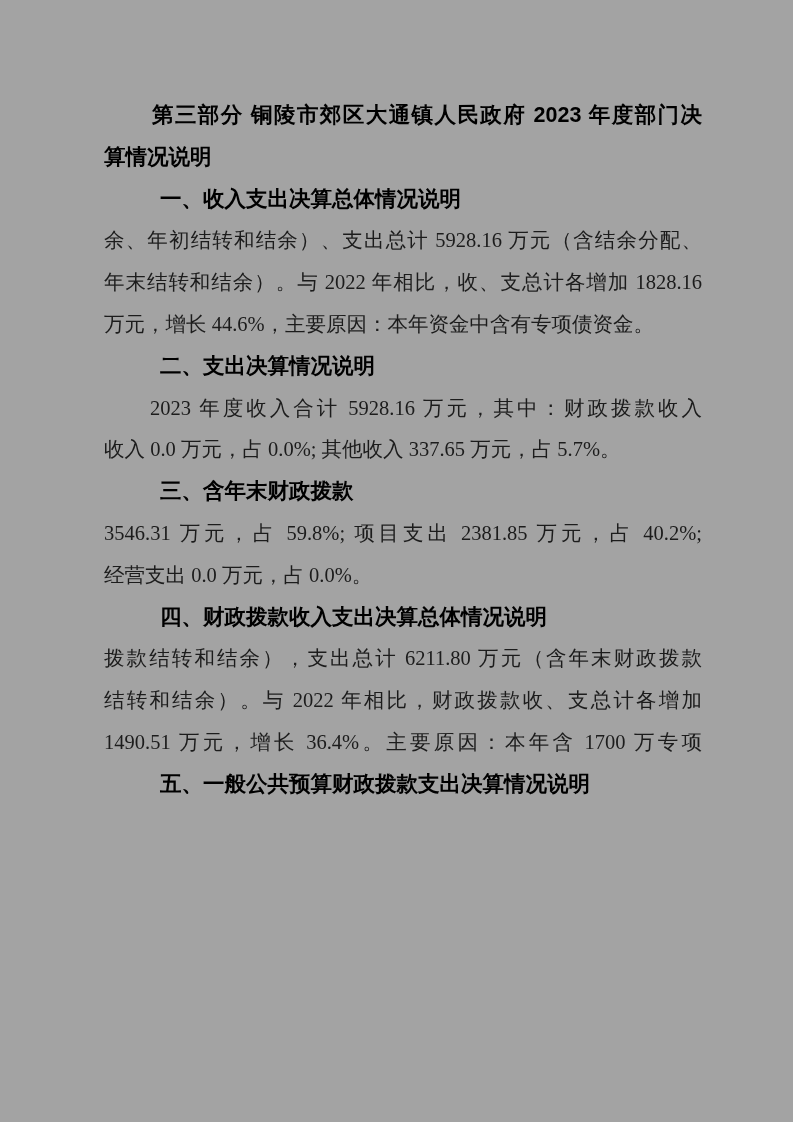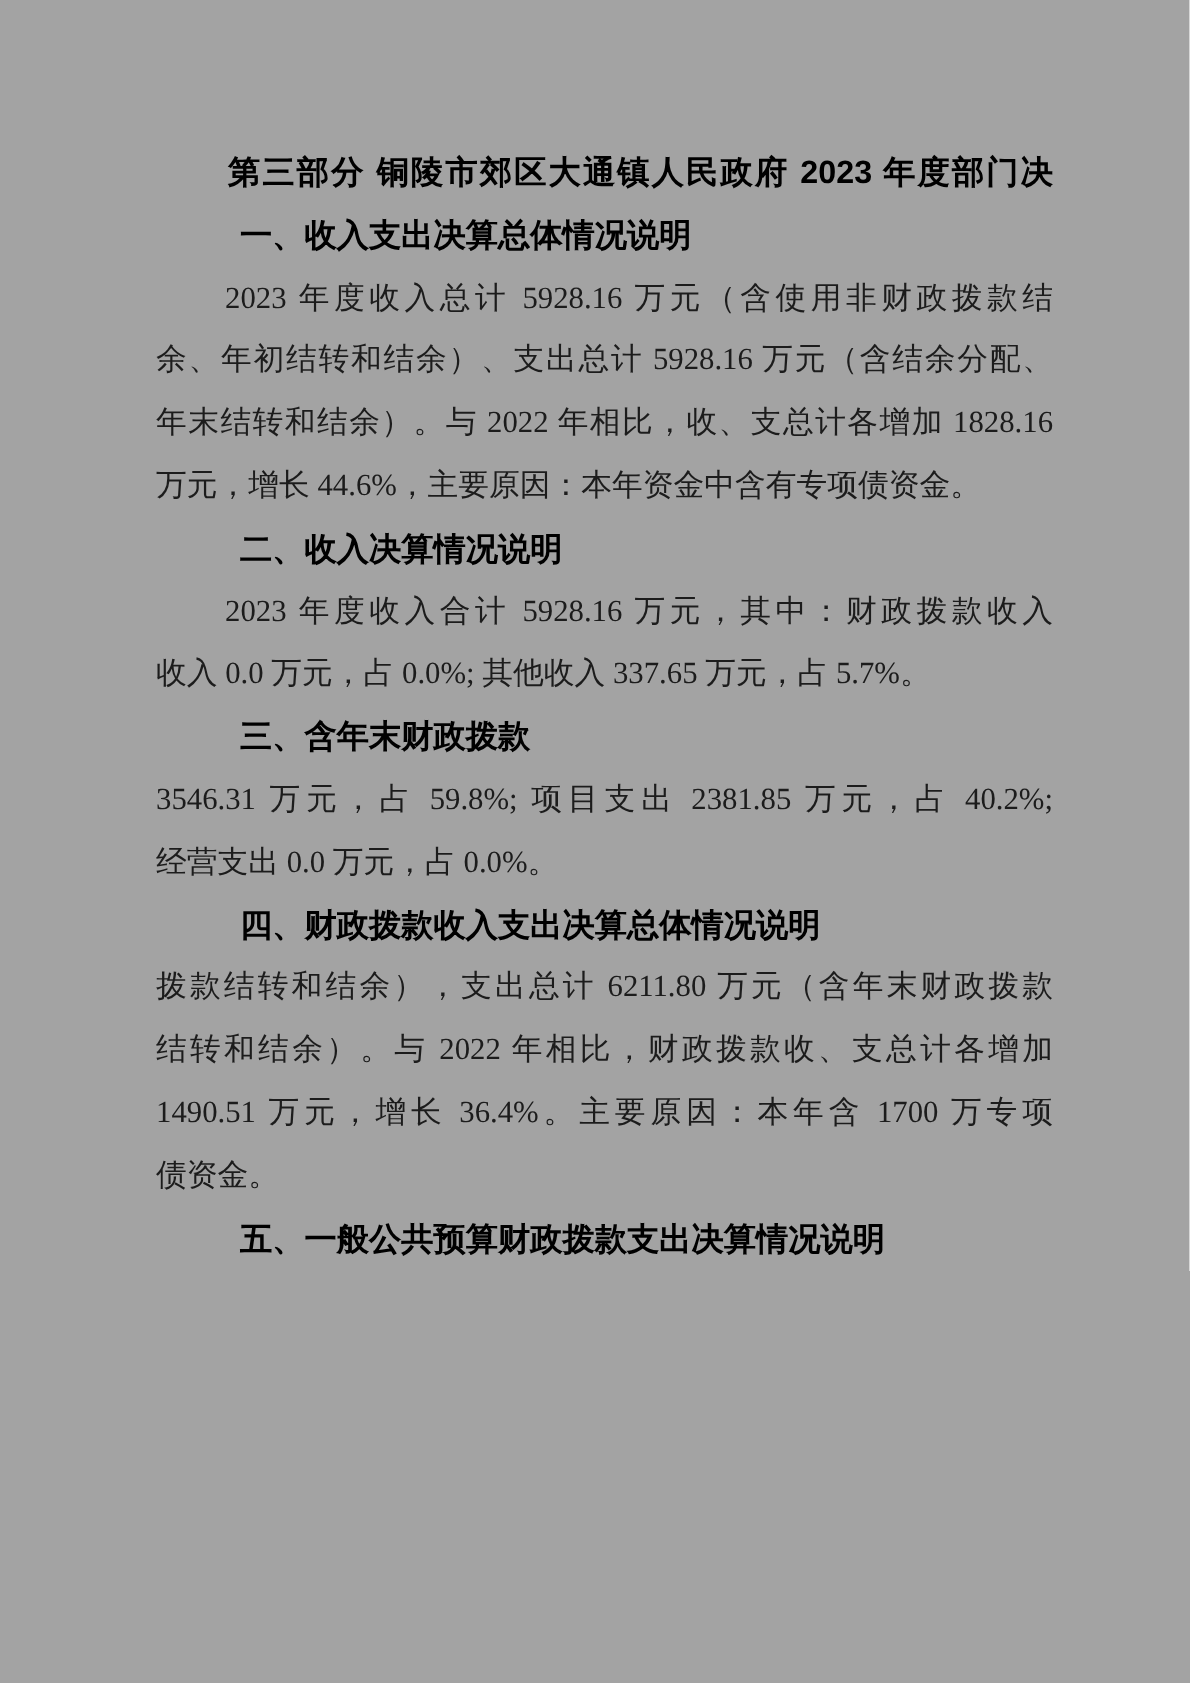--- a/index.html
+++ b/index.html
@@ -44,31 +44,30 @@
   .indent-title { text-indent: 48px; }
   .indent-head  { text-indent: 56px; }
   .indent-body  { text-indent: 46px; }
 </style>
 </head>
 <body>
 
 <div class="page">
   <div class="doc" id="doc">
       <div class="line bold indent-title just">第三部分 铜陵市郊区大通镇人民政府 2023 年度部门决</div>
+      <div class="line bold">算情况说明</div>
       <div class="line bold indent-head">一、收入支出决算总体情况说明</div>
-      <div class="line indent-body just">2023 年度收入总计 5928.16 万元（含使用非财政拨款结</div>
       <div class="line just">余、年初结转和结余）、支出总计 5928.16 万元（含结余分配、</div>
       <div class="line just">年末结转和结余）。与 2022 年相比，收、支总计各增加 1828.16</div>
       <div class="line">万元，增长 44.6%，主要原因：本年资金中含有专项债资金。</div>
-      <div class="line bold indent-head">二、收入决算情况说明</div>
+      <div class="line bold indent-head">二、支出决算情况说明</div>
       <div class="line indent-body just">2023 年度收入合计 5928.16 万元，其中：财政拨款收入</div>
       <div class="line">收入 0.0 万元，占 0.0%; 其他收入 337.65 万元，占 5.7%。</div>
       <div class="line bold indent-head">三、含年末财政拨款</div>
       <div class="line just">3546.31 万元，占 59.8%; 项目支出 2381.85 万元，占 40.2%;</div>
       <div class="line">经营支出 0.0 万元，占 0.0%。</div>
       <div class="line bold indent-head">四、财政拨款收入支出决算总体情况说明</div>
       <div class="line just">拨款结转和结余），支出总计 6211.80 万元（含年末财政拨款</div>
       <div class="line just">结转和结余）。与 2022 年相比，财政拨款收、支总计各增加</div>
       <div class="line just">1490.51 万元，增长 36.4%。主要原因：本年含 1700 万专项</div>
-      <div class="line">债资金。</div>
       <div class="line bold indent-head">五、一般公共预算财政拨款支出决算情况说明</div>
     </div>
 </div>
 
 </body></html>

